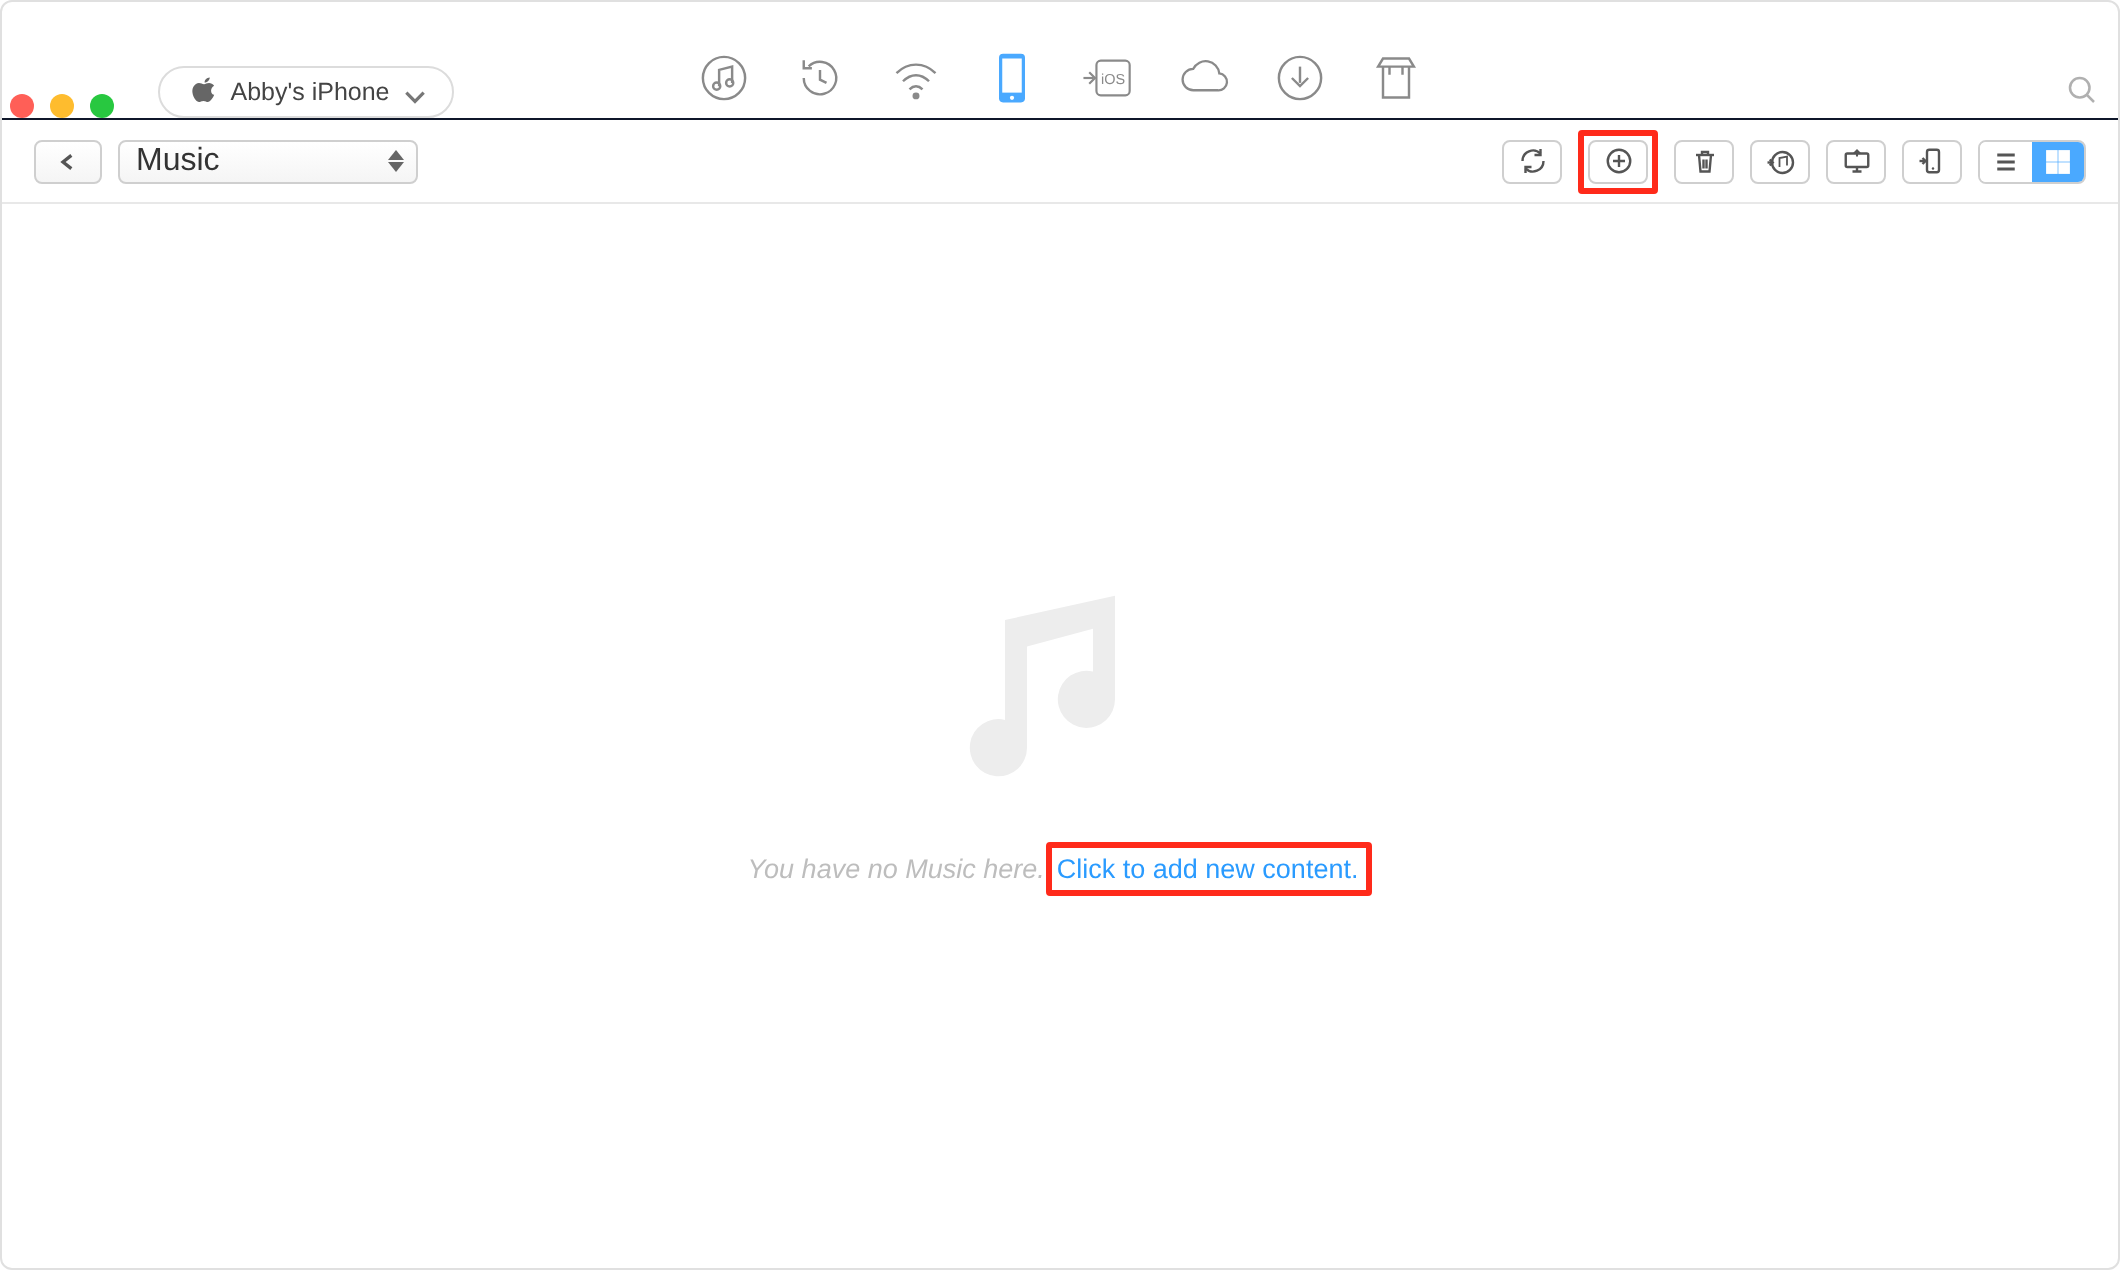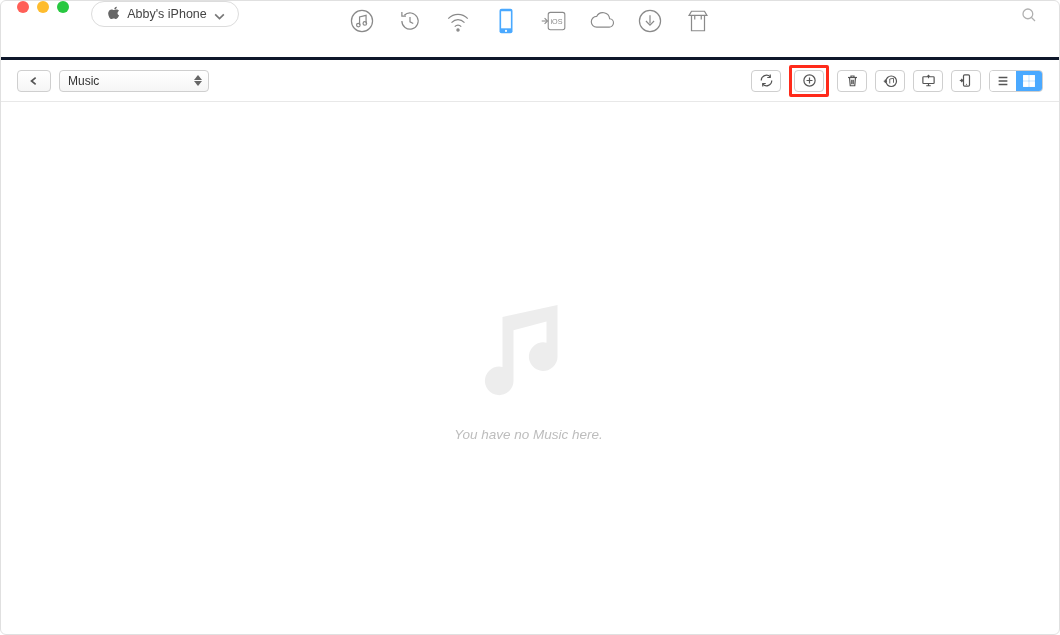--- a/index.html
+++ b/index.html
@@ -1,20 +1,20 @@
 <!DOCTYPE html>
 <html><head>
 <meta charset="utf-8">
 <style>
   * { box-sizing: border-box; margin: 0; padding: 0; font-family: -apple-system, BlinkMacSystemFont, "Segoe UI", Helvetica, Arial, sans-serif; }
   html,body { width:1060px; height:635px; background:#fff; overflow:hidden; }
   .window { width:1060px; height:635px; border:1px solid #e0e0e0; border-radius:6px; display:flex; flex-direction:column; }
 
   
-  .topbar { height:59px; border-bottom:3px solid #0f172a; display:flex; align-items:flex-start; padding:0 16px; position:relative; }
+  .topbar { height:59px; border-bottom:1px solid #0f172a; display:flex; align-items:flex-end; padding:0 4px; position:relative; }
   .traffic { display:flex; gap:8px; align-items:center; }
   .dot { width:12px; height:12px; border-radius:50%; }
   .dot.r { background:#ff5f57; } .dot.y { background:#febc2e; } .dot.g { background:#28c840; }
 
   .device-btn { margin-left:22px; height:26px; min-width:148px; border:1px solid #dcdcdc; border-radius:13px; background:#fff; display:flex; align-items:center; justify-content:center; gap:6px; font-size:12.5px; color:#444; padding:0 14px; }
   .device-btn svg { width:13px; height:13px; fill:#666; }
   .chev-down { width:9px; height:9px; }
 
   .top-tabs { position:absolute; left:50%; transform:translateX(-50%); display:flex; gap:16px; align-items:center; }
   .top-tab { width:32px; height:40px; display:flex; align-items:center; justify-content:center; color:#8a8a8a; }
@@ -23,21 +23,21 @@
   .top-tab.phone { color:#4aa9ff; }
 
   .search-btn { margin-left:auto; width:28px; height:28px; display:flex; align-items:center; justify-content:center; color:#b0b0b0; }
   .search-btn svg { width:18px; height:18px; stroke:#b0b0b0; fill:none; stroke-width:1.7; }
 
   
   .toolbar { height:42px; border-bottom:1px solid #e8e8e8; display:flex; align-items:center; padding:0 16px; }
   .back-btn { width:34px; height:22px; border:1px solid #cfcfcf; border-radius:4px; background:linear-gradient(#fff,#f5f5f5); display:flex; align-items:center; justify-content:center; }
   .back-btn svg { width:10px; height:10px; stroke:#555; fill:none; stroke-width:2; }
 
-  .category-select { margin-left:8px; width:150px; height:22px; border:1px solid #cfcfcf; border-radius:4px; background:linear-gradient(#fff,#f5f5f5); display:flex; align-items:center; padding:0 8px; font-size:12px; color:#333; position:relative; }
+  .category-select { margin-left:8px; width:150px; height:22px; border:1px solid #cfcfcf; border-radius:4px; background:linear-gradient(#fff,#f5f5f5); display:flex; align-items:center; padding:0 8px; font-size:16px; color:#333; position:relative; }
   .category-select .sort { position:absolute; right:6px; top:50%; transform:translateY(-50%); width:8px; height:12px; display:flex; flex-direction:column; justify-content:center; gap:1px; }
   .sort svg { width:8px; height:5px; fill:#666; }
 
   .tool-right { margin-left:auto; display:flex; align-items:center; gap:8px; }
   .tbtn { width:30px; height:22px; border:1px solid #cfcfcf; border-radius:4px; background:#fff; display:flex; align-items:center; justify-content:center; }
   .tbtn svg { width:15px; height:15px; stroke:#555; fill:none; stroke-width:1.6; }
   .highlight-box { border:3px solid #ff2a1a; border-radius:2px; padding:2px; display:flex; }
   .view-toggle { display:flex; border:1px solid #cfcfcf; border-radius:4px; overflow:hidden; }
   .view-toggle .seg { width:26px; height:20px; display:flex; align-items:center; justify-content:center; background:#fff; }
   .view-toggle .seg.active { background:#4aa9ff; }
@@ -240,16 +240,19 @@
   </div>
 
   <div class="main">
     <div class="music-ph">
       <svg viewBox="0 0 100 100">
           <path d="M35 78a13 13 0 1 1-10-12.6V20l50-11v47a13 13 0 1 1-10-12.6V24L35 32v46z"></path>
         </svg>
     </div>
     <div class="empty-line">
       <span class="empty-text">You have no Music here.</span>
+      <span class="link-box">
+        <a href="#" class="add-link">Click to add new content.</a>
+      </span>
     </div>
   </div>
 
 </div>
 
 </body></html>

